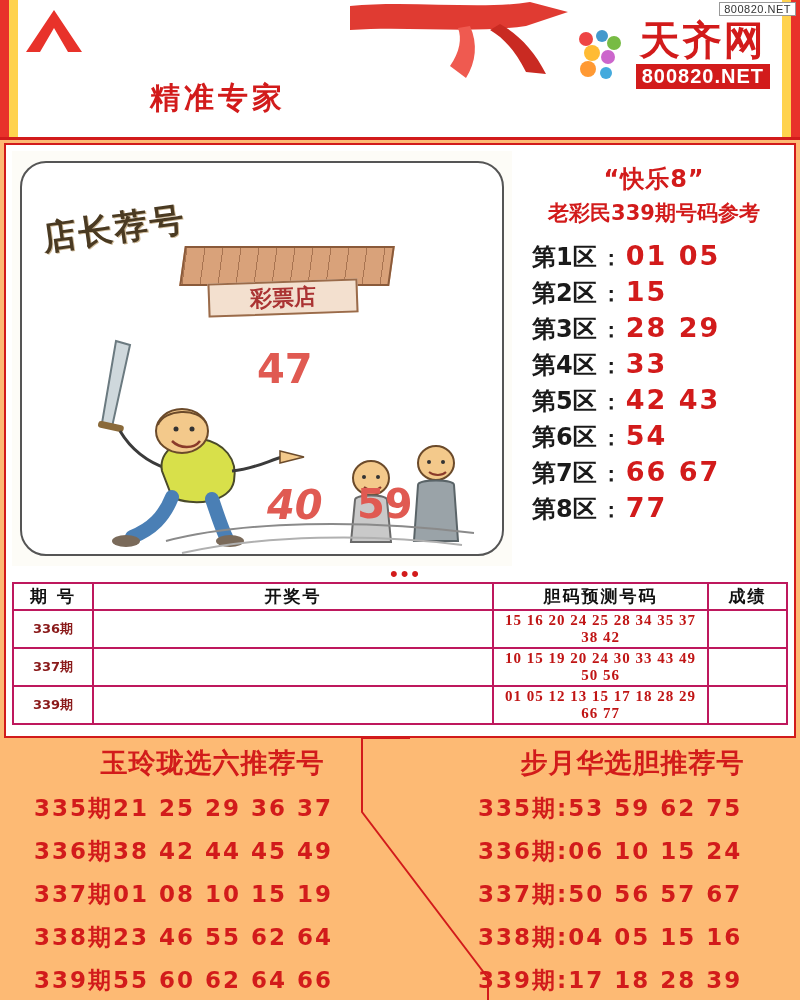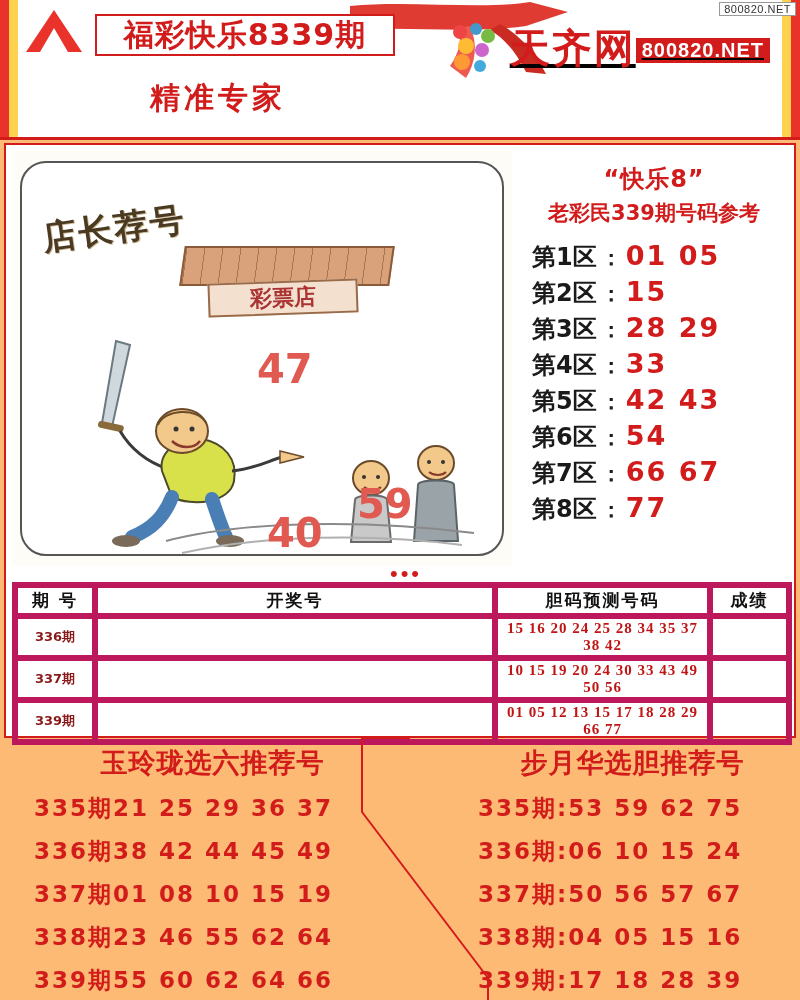--- a/index.html
+++ b/index.html
@@ -92,21 +92,21 @@
     right: 30px; top: 20px;
     display: flex;
     align-items: center;
     gap: 8px;
     z-index: 3;
   }
   .brand-logo {
     width: 56px; height: 56px;
     position: relative;
   }
-  .brand-text-wrap { display: flex; flex-direction: row; align-items: center; text-decoration: underline; }
+  .brand-text-wrap { display: flex; flex-direction: column; align-items: center; }
   .brand-name {
     font-family: "DejaVu Sans", sans-serif;
     font-size: 40px;
     font-weight: bold;
     color: #d21b1b;
     letter-spacing: 2px;
     line-height: 1;
   }
   .brand-url {
     margin-top: 4px;
@@ -182,21 +182,21 @@
     background: repeating-linear-gradient(to right, rgba(120,70,40,.5) 0 1px, transparent 1px 18px);
   }
   .big-num {
     position: absolute;
     font-family: "DejaVu Sans", sans-serif;
     font-weight: bold;
     color: #e05a52;
     font-size: 40px;
   }
   .num-47 { left: 245px; top: 195px; }
-  .num-40 { left: 255px; top: 359px; }
+  .num-40 { left: 255px; top: 331px; font-style: italic; }
   .num-59 { left: 345px; top: 330px; }
 
   .man-body { position: absolute; }
 
   
   .pred-panel {
     position: absolute;
     left: 510px; top: 10px;
     width: 276px; height: 412px;
   }
@@ -255,21 +255,21 @@
 
   
   .tbl {
     position: absolute;
     left: 6px; top: 437px;
     width: 776px;
     border-collapse: collapse;
     table-layout: fixed;
   }
   .tbl th, .tbl td {
-    border: 6px solid #be185d;
+    border: 2px solid #be185d;
     height: 26px;
   }
   .tbl th {
     font-family: "DejaVu Sans", sans-serif;
     font-size: 17px;
     font-weight: bold;
     color: #111;
     letter-spacing: 2px;
   }
   .col-period { width: 80px; }
@@ -346,23 +346,20 @@
     <svg class="chevron" viewBox="0 0 60 46">
       <polygon points="30,2 58,44 44,44 30,20 16,44 2,44" fill="#e8322a"></polygon>
     </svg>
 
     <svg class="ribbon" viewBox="0 0 220 80">
       <path d="M0,6 C60,0 130,10 180,2 L218,12 L176,26 C120,34 60,26 0,30 Z" fill="#e03b32"></path>
       <path d="M150,24 C168,34 184,50 196,74 L176,72 C166,52 154,38 140,30 Z" fill="#c92a22"></path>
       <path d="M120,26 C128,44 126,62 116,78 L100,66 C110,52 112,38 108,28 Z" fill="#ef5a50"></path>
     </svg>
 
-    <div class="title-box">
-      <span class="title-text">福彩快乐8339期</span>
-    </div>
     <div class="subtitle">精准专家</div>
 
     <div class="brand">
       <svg class="brand-logo" viewBox="0 0 56 56">
         <circle cx="14" cy="12" r="7" fill="#e44"></circle>
         <circle cx="30" cy="9" r="6" fill="#49c"></circle>
         <circle cx="42" cy="16" r="7" fill="#7b4"></circle>
         <circle cx="20" cy="26" r="8" fill="#fb3"></circle>
         <circle cx="36" cy="30" r="7" fill="#c6c"></circle>
         <circle cx="16" cy="42" r="8" fill="#f93"></circle>

